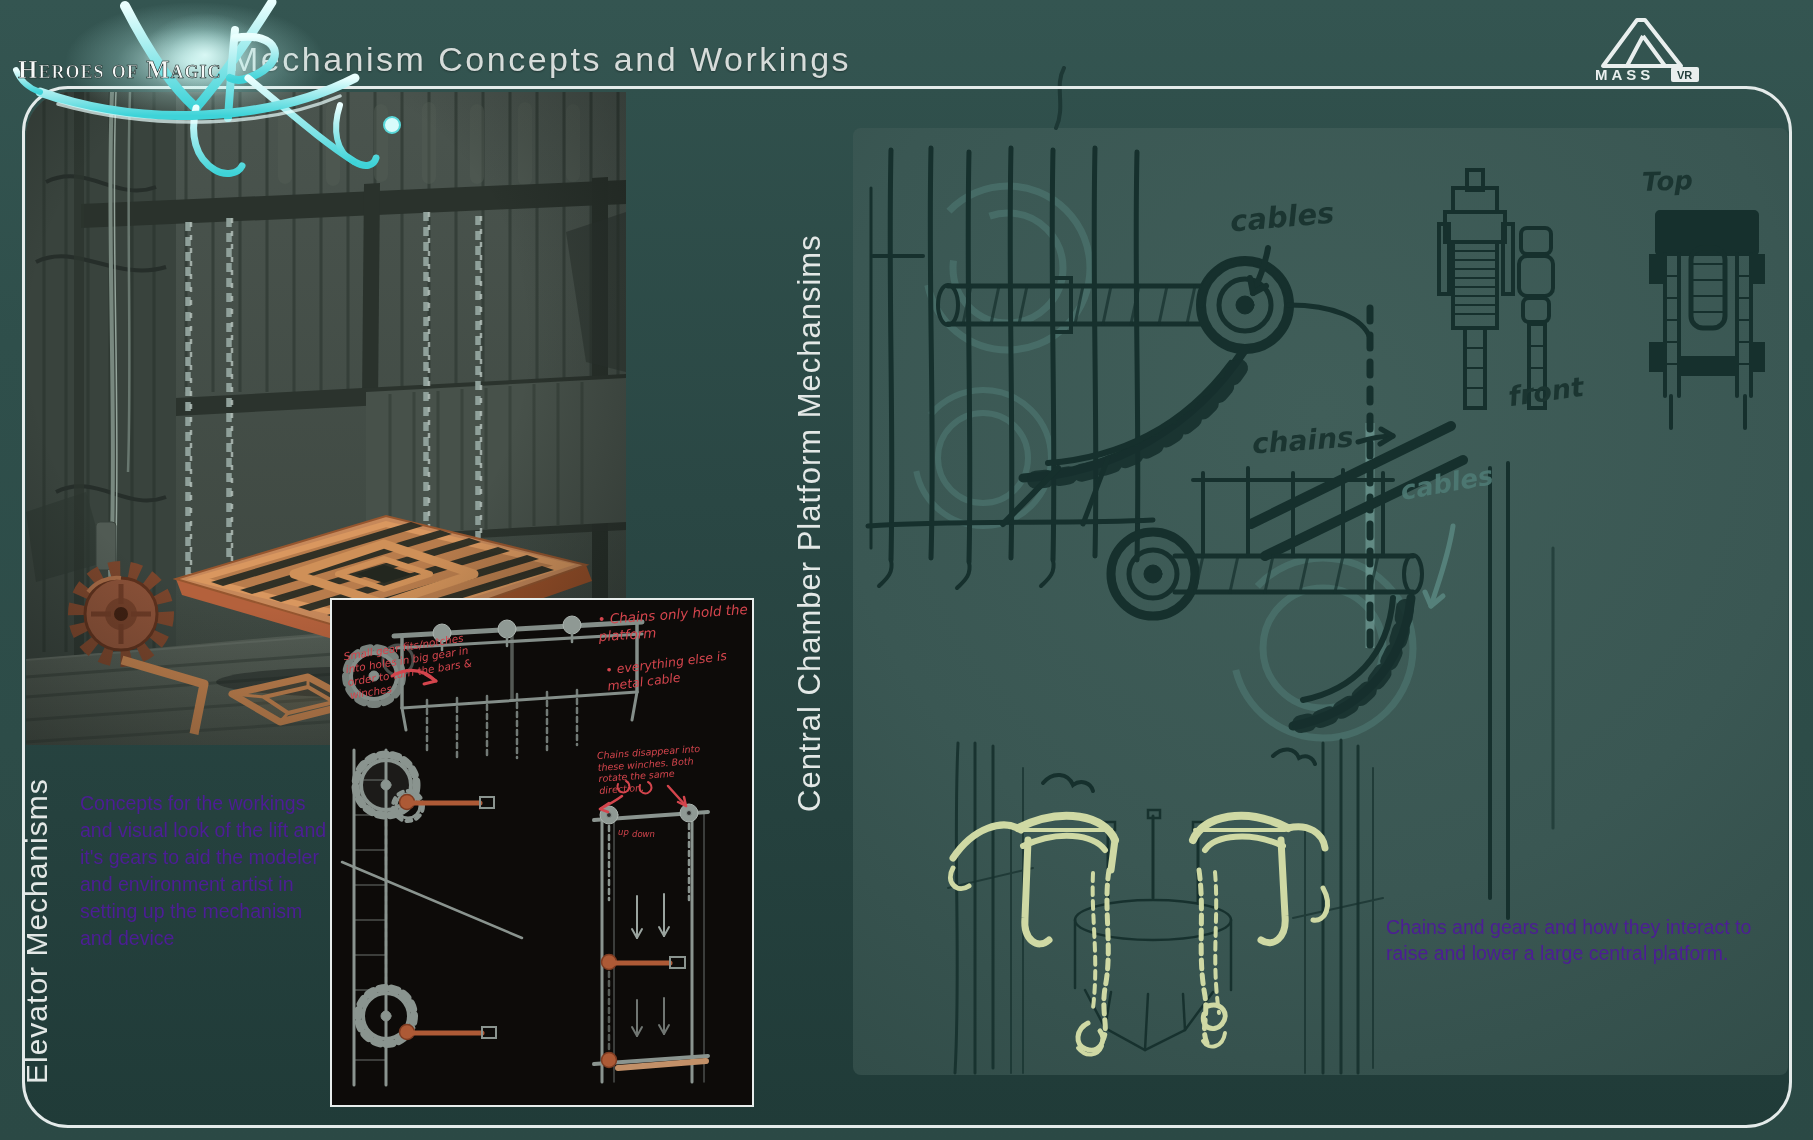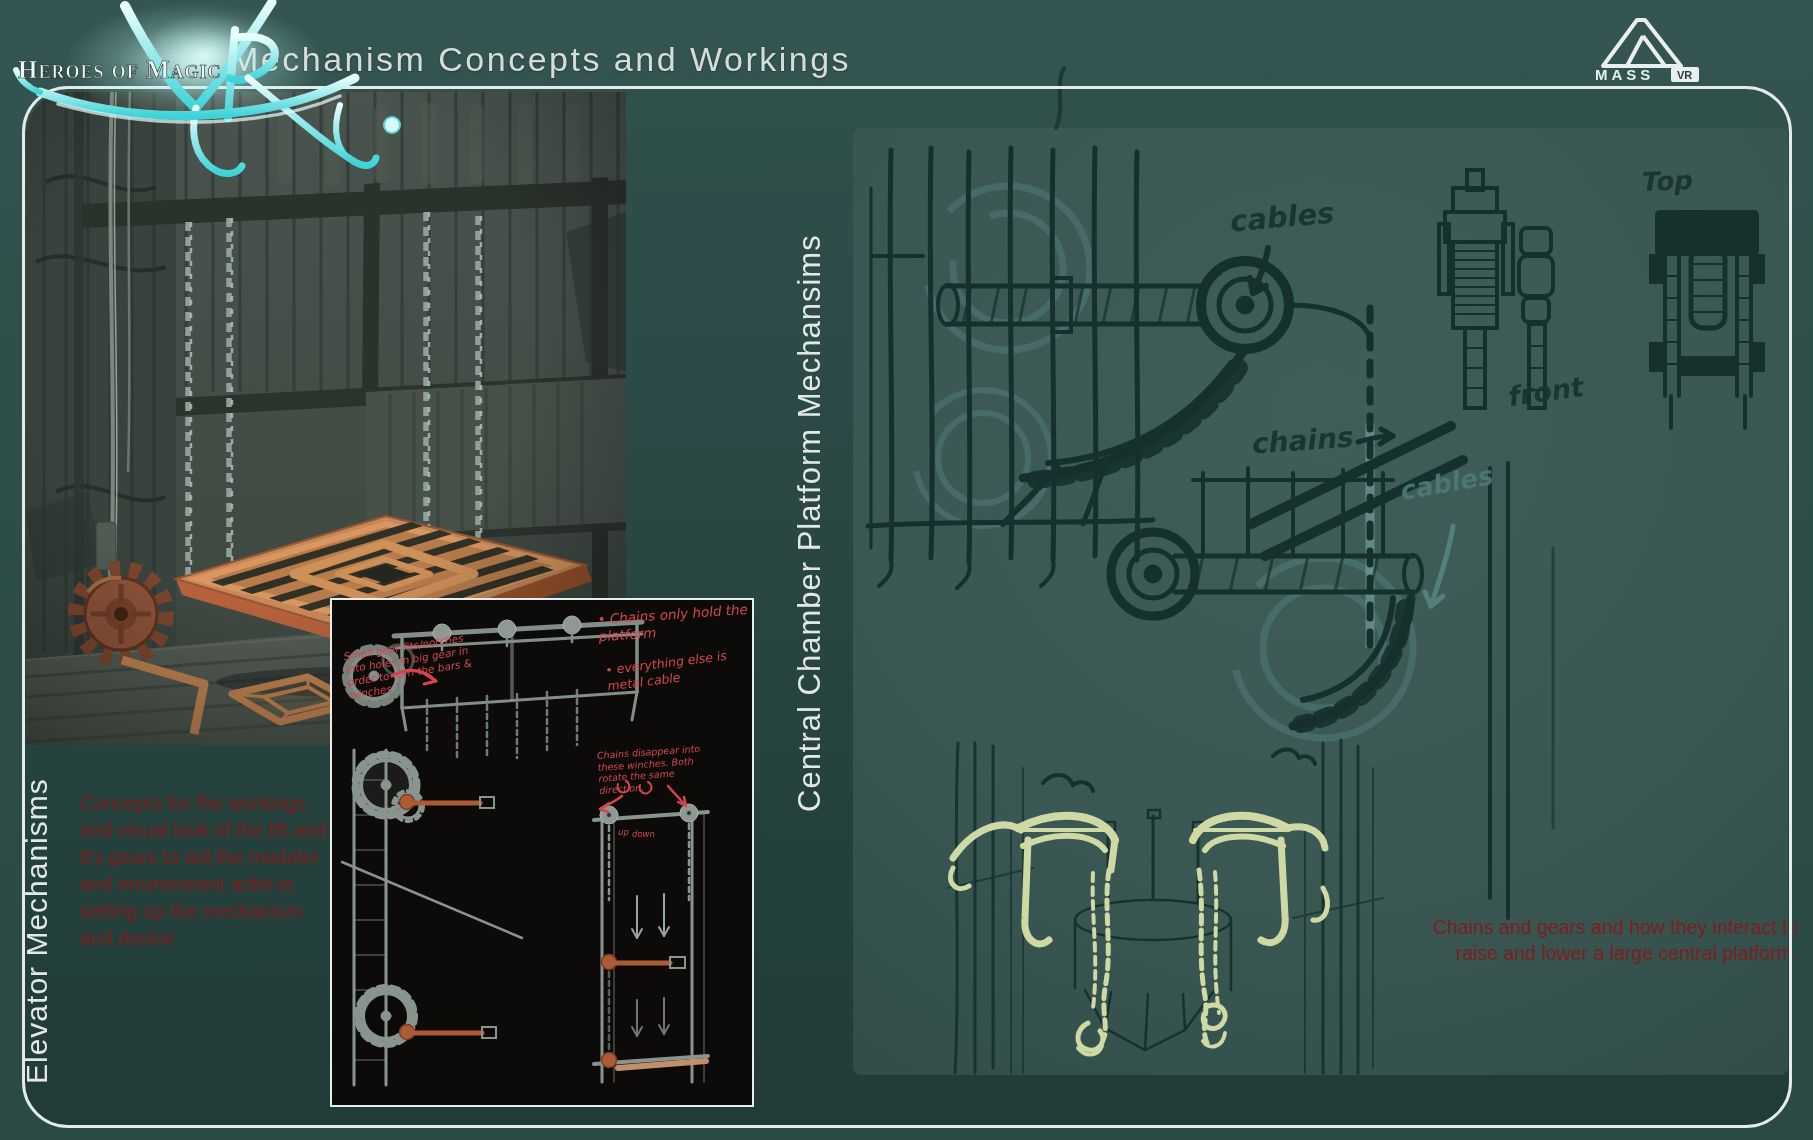--- a/index.html
+++ b/index.html
@@ -38,24 +38,24 @@
     position:absolute;left:330px;top:598px;width:420px;height:505px;
     background:#0d0b09;border:2px solid #e7edec;z-index:20;
   }
   .side-label{
     position:absolute;writing-mode:vertical-rl;transform:rotate(180deg);
     color:#e3e8e6;letter-spacing:1px;z-index:15;white-space:nowrap;
   }
   #elevator-label{left:20px;top:780px;height:304px;font-size:30px;}
   #central-label{left:792px;top:252px;height:560px;font-size:31px;}
   .body-text{
-    position:absolute;color:#7f1d1d;font-size:19.5px;line-height:27px;z-index:15;
+    position:absolute;color:#4c1d95;font-size:19.5px;line-height:27px;z-index:15;
   }
   #elevator-desc{left:80px;top:790px;width:252px;}
-  #central-caption{left:1386px;top:914px;width:412px;line-height:26px;z-index:25;text-align:right;}
+  #central-caption{left:1386px;top:914px;width:412px;line-height:26px;z-index:25;}
   .hand{
     position:absolute;font-family:"DejaVu Sans",sans-serif;font-style:italic;
     font-weight:bold;color:#1b3531;z-index:25;white-space:nowrap;
   }
   #cables-top-label{left:1230px;top:200px;font-size:29px;transform:rotate(-5deg);}
   #chains-label{left:1252px;top:424px;font-size:28px;transform:rotate(-4deg);}
   #cables-mid-label{left:1400px;top:468px;font-size:26px;transform:rotate(-10deg);color:#4e7a74;opacity:.9;}
   #top-view-label{left:1642px;top:166px;font-size:26px;transform:rotate(-2deg);}
   #front-view-label{left:1508px;top:376px;font-size:27px;transform:rotate(-8deg);}
   .red-note{

